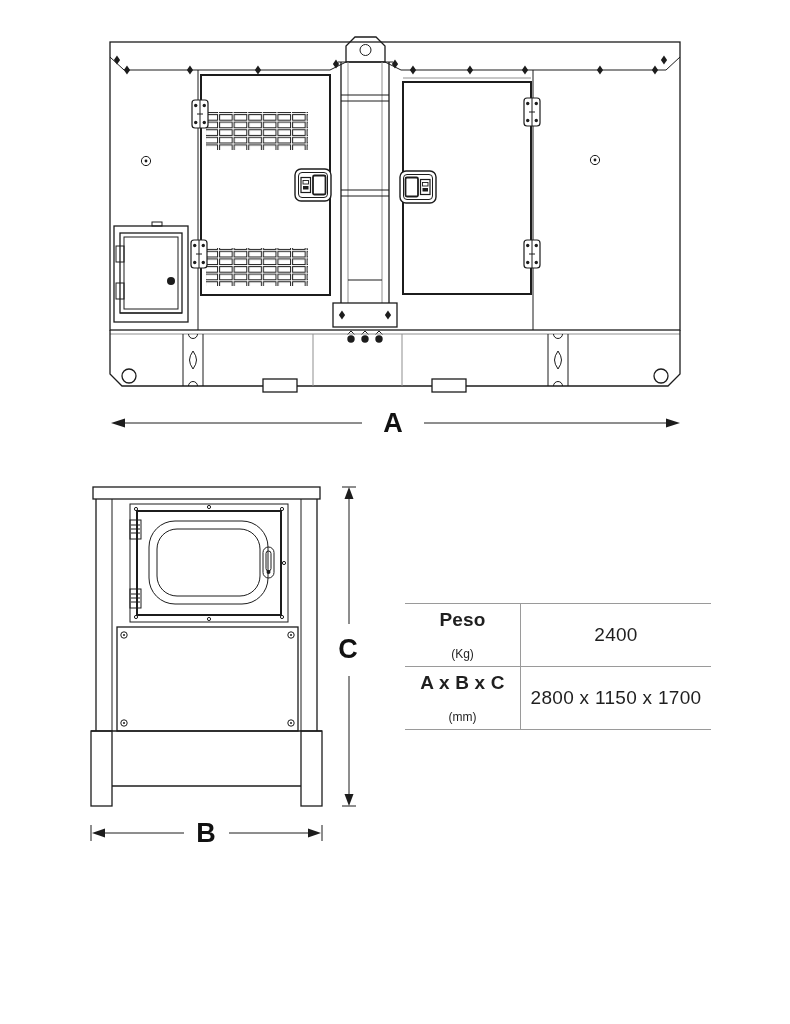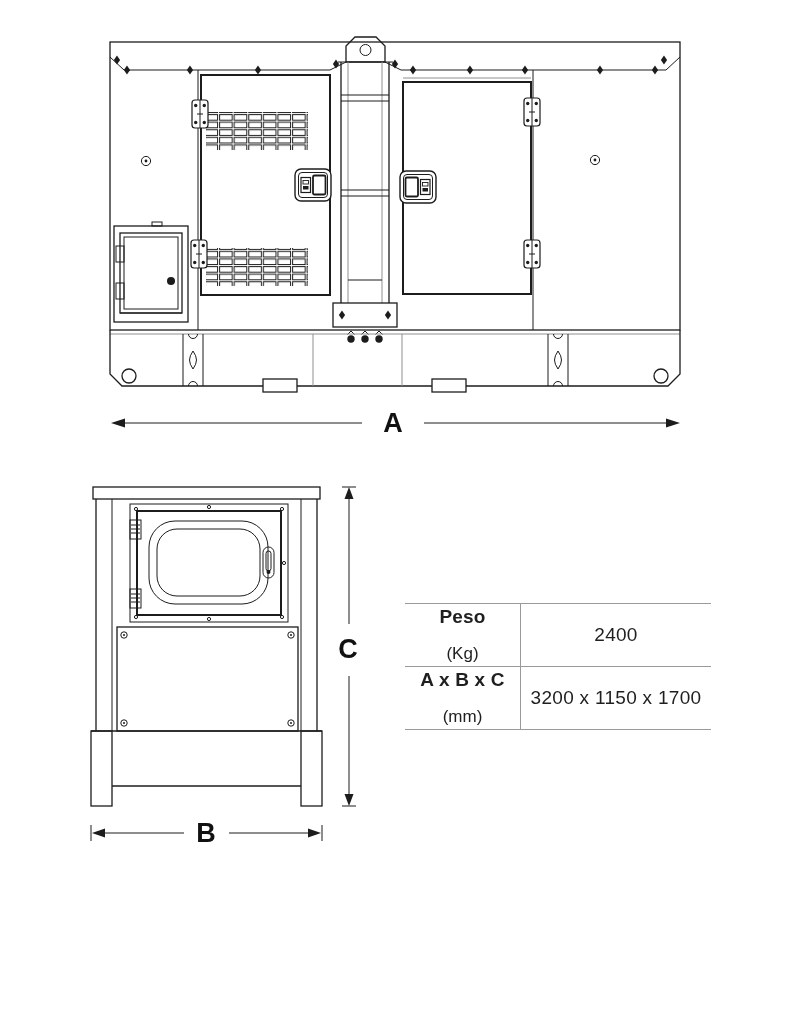--- a/index.html
+++ b/index.html
@@ -16,21 +16,21 @@
   svg text.dim{font-family:"Liberation Sans",sans-serif;font-size:27px;font-weight:700;fill:#111;}
 
   
   .spec-table{position:absolute;left:405px;top:603px;width:306px;
               border-top:1px solid #9a9a9a;border-bottom:1px solid #9a9a9a;}
   .spec-row{display:flex;height:62px;}
   .spec-row + .spec-row{border-top:1px solid #9a9a9a;}
   .spec-label-cell{width:115px;border-right:1px solid #9a9a9a;display:flex;
                    flex-direction:column;align-items:center;justify-content:center;gap:15px;}
   .spec-label{font-size:19px;font-weight:600;letter-spacing:.2px;}
-  .spec-unit{font-size:17px;font-weight:500;margin-top:1px;}
+  .spec-unit{font-size:12px;font-weight:500;margin-top:1px;}
   .spec-value{flex:1;display:flex;align-items:center;justify-content:center;
               font-size:19px;font-weight:500;letter-spacing:.3px;white-space:nowrap;}
 </style>
 </head>
 <body>
 
 <div class="page">
 
 <svg width="790" height="1024" viewBox="0 0 790 1024">
   <defs>
@@ -250,17 +250,17 @@
       <span class="spec-label">Peso</span>
       <span class="spec-unit">(Kg)</span>
     </div>
     <div class="spec-value">2400</div>
   </div>
   <div class="spec-row">
     <div class="spec-label-cell">
       <span class="spec-label">A x B x C</span>
       <span class="spec-unit">(mm)</span>
     </div>
-    <div class="spec-value">3200 x 1150 x 1700</div>
+    <div class="spec-value">2800 x 1150 x 1700</div>
   </div>
 </div>
 
 </div>
 
 </body></html>

